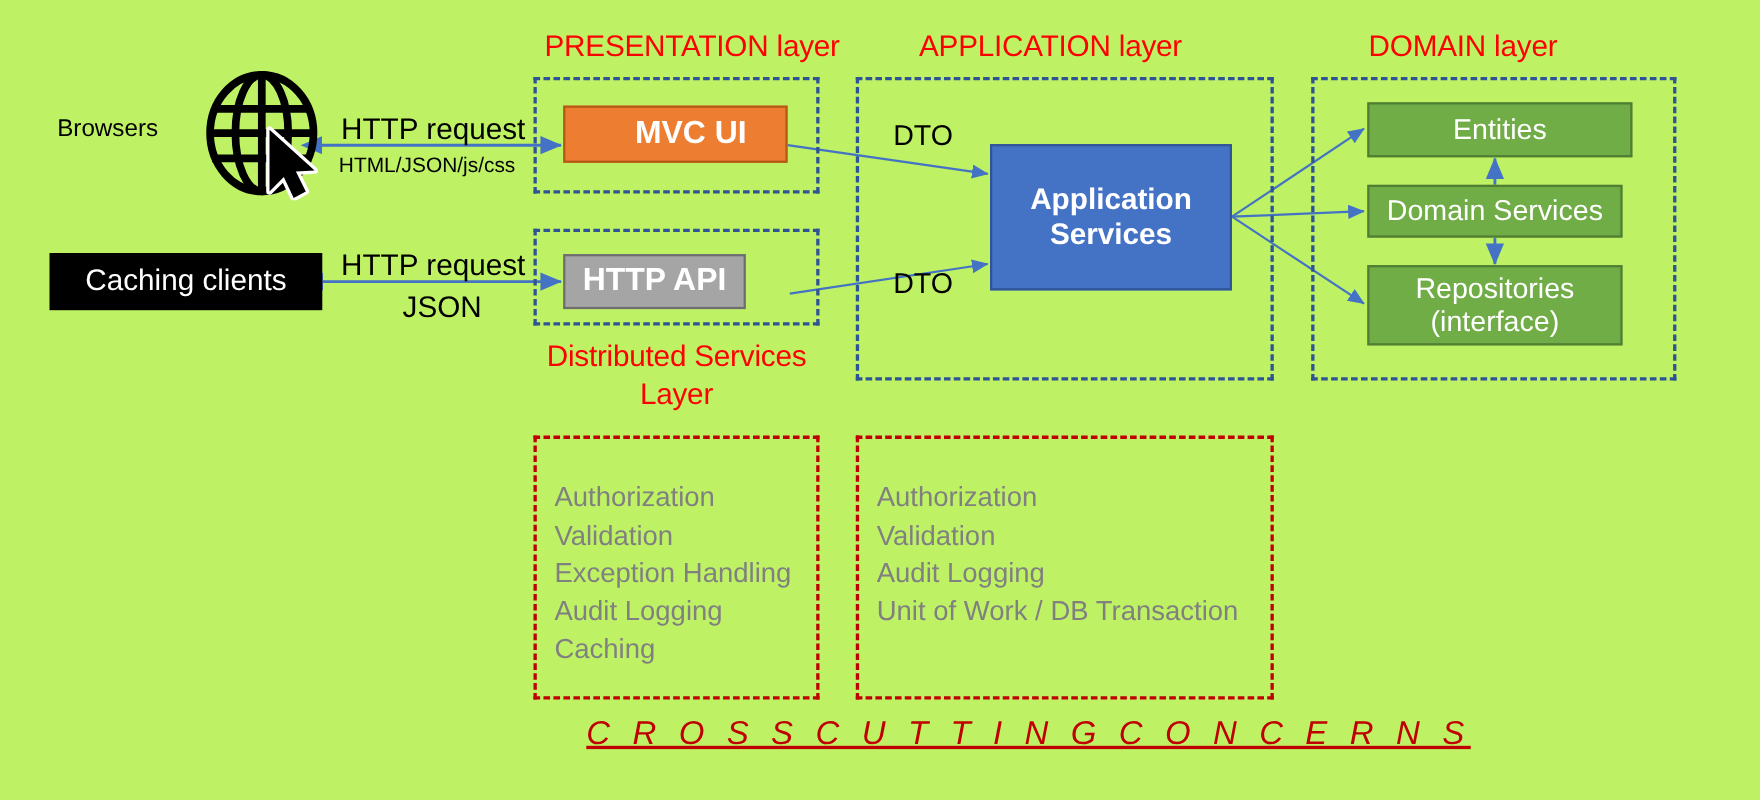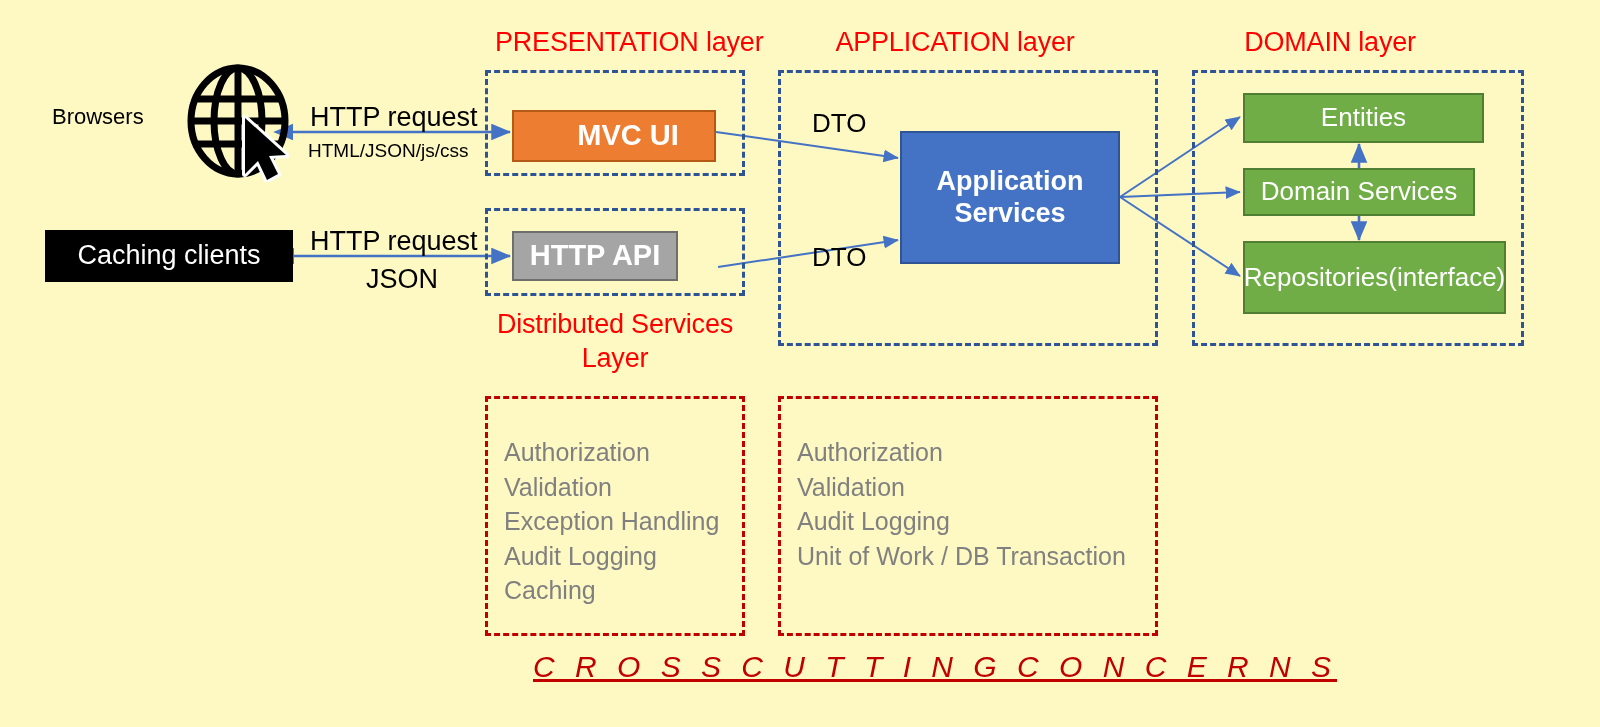--- a/index.html
+++ b/index.html
@@ -8,21 +8,21 @@
     background: #ffffff;
   }
   body {
     font-family: "Liberation Sans", sans-serif;
     -webkit-font-smoothing: antialiased;
   }
   #canvas {
     position: relative;
     width: 1600px;
     height: 727px;
-    background: #fef9c3;
+    background: #bef264;
     overflow: hidden;
   }
   .abs { position: absolute; }
 
   
   .layer-caption {
     color: #FF0000;
     font-size: 27px;
     font-weight: 400;
     text-align: center;
@@ -204,42 +204,42 @@
   <div class="abs txt txt-sm" style="left:308px; top:140px;">HTML/JSON/js/css</div>
 
   <div class="abs txt txt-lg" style="left:310px; top:226px;">HTTP request</div>
 
   <div class="abs txt txt-lg" style="left:366px; top:264px;">JSON</div>
 
   <div class="abs txt txt-dto" style="left:812px; top:108px;">DTO</div>
 
   <div class="abs txt txt-dto" style="left:812px; top:242px;">DTO</div>
 
-  <div class="abs node node-mvc" style="left:512px; top:110px; width:204px; height:52px;padding-left:28px;">
+  <div class="abs node node-mvc" style="left:512px; top:96px; width:204px; height:52px;padding-left:28px;">
     <span>MVC UI</span>
   </div>
 
   <div class="abs node node-api" style="left:512px; top:231px; width:166px; height:50px;">
     <span>HTTP API</span>
   </div>
 
   <div class="abs node node-app" style="left:900px; top:131px; width:220px; height:133px; flex-direction:column;">
     <span>Application</span>
     <span>Services</span>
   </div>
 
   <div class="abs node node-green" style="left:1243px; top:93px; width:241px; height:50px;">
     <span>Entities</span>
   </div>
 
   <div class="abs node node-green" style="left:1243px; top:168px; width:232px; height:48px;">
     <span>Domain Services</span>
   </div>
 
-  <div class="abs node node-green" style="left:1243px; top:241px; width:263px; height:73px; ">
+  <div class="abs node node-green" style="left:1243px; top:241px; width:232px; height:73px; flex-direction:column;">
     <span>Repositories</span>
     <span>(interface)</span>
   </div>
 
   <div class="abs cc-box" style="left:485px; top:396px; width:260px; height:240px;">
     <div class="cc-list">
       <div>Authorization</div>
       <div>Validation</div>
       <div>Exception Handling</div>
       <div>Audit Logging</div>

